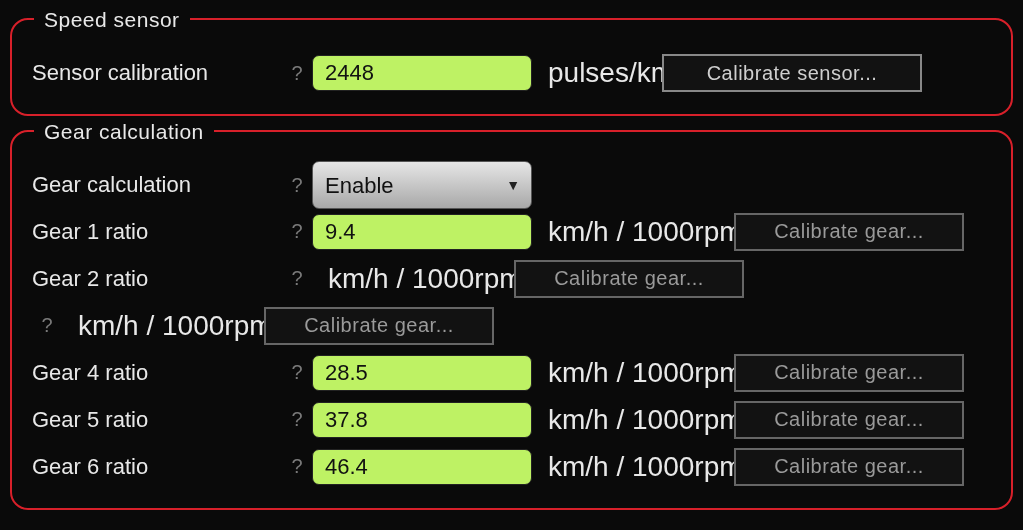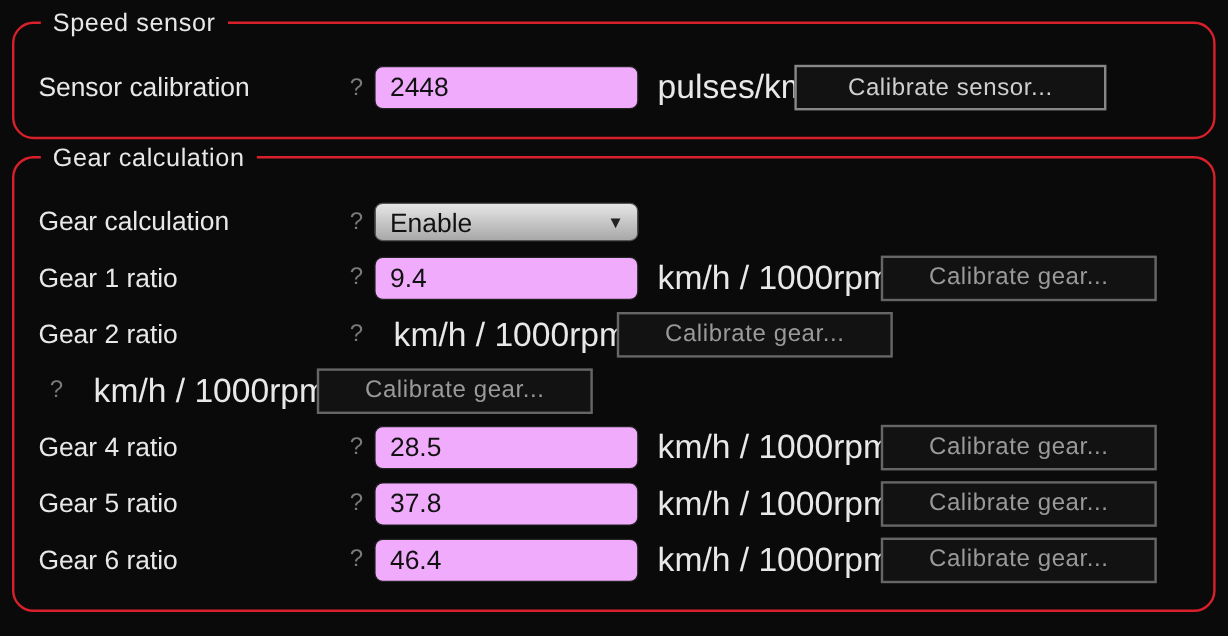--- a/index.html
+++ b/index.html
@@ -48,30 +48,30 @@
     text-align: center;
     font-size: 20px;
     color: #7a7a7a;
     cursor: help;
   }
   .input-text {
     width: 220px;
     height: 36px;
     border-radius: 7px;
     border: 1px solid #222;
-    background: #f0abfc;
+    background: #bef264;
     color: #111;
     font-size: 22px;
     padding: 2px 12px;
     font-family: inherit;
   }
   .select-wrap {
     position: relative;
     width: 220px;
-    height: 32px;
+    height: 48px;
   }
   .select-wrap select {
     width: 100%;
     height: 100%;
     border-radius: 7px;
     border: 1px solid #555;
     background: linear-gradient(#e6e6e6, #a8a8a8);
     color: #111;
     font-size: 22px;
     padding: 0 30px 0 12px;

